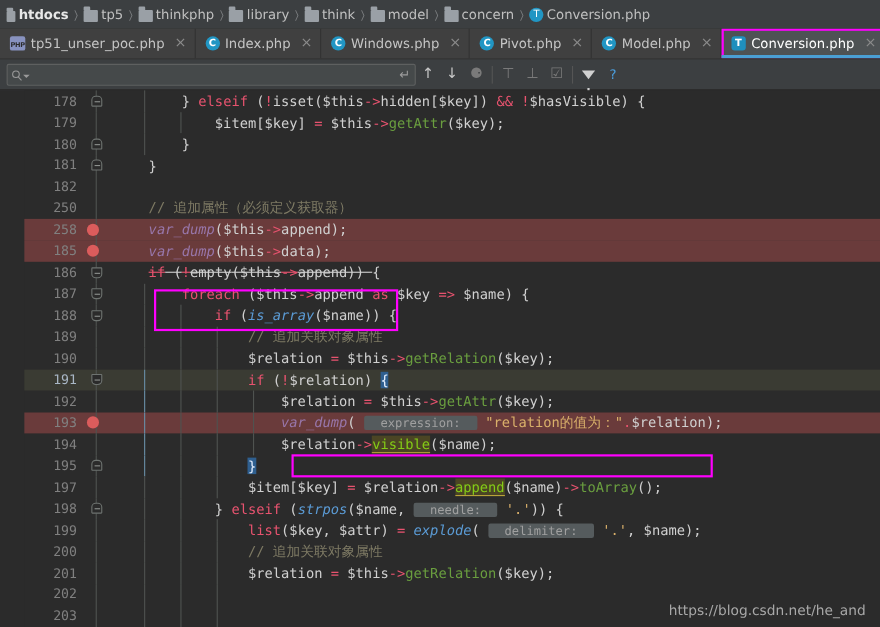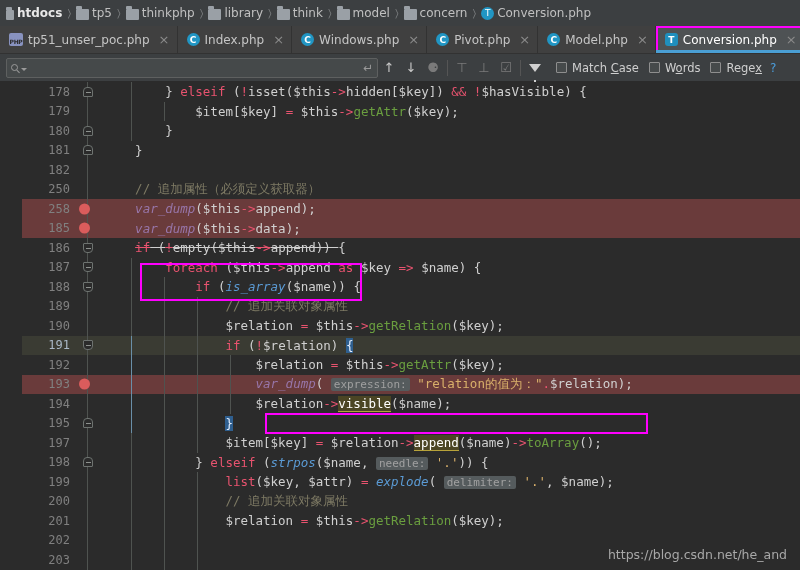--- a/index.html
+++ b/index.html
@@ -250,27 +250,27 @@
   .kw2  { color: #e8536f; }
   .fn2  { color: #6a9e3f; }
   .str  { color: #d9b06a; }
   .cmt  { color: #7e7a64; }
   .op   { color: #e8536f; }
   .plain{ color: #d0d0d0; }
   .ital { font-style: italic; color: #9876aa; }
   .itfn { font-style: italic; color: #5b9bd5; }
   .hint {
     background: #555b5d; color: #a0a0a0;
-    border-radius: 2px; padding: 0 3px;
+    border-radius: 2px; padding: 0 15px;
     font-style: normal; font-size: 11px;
   }
   .warnunder {
     background: #4b4524;
     border-bottom: 1px solid #b8a33a;
-    color: #ffffff;
+    color: #84cc16;
   }
   .strike { text-decoration: line-through; }
   .bracehl {
     background: #2f5f8f; color: #e6f0ff;
   }
 
   
   .annobox {
     position: absolute;
     border: 2px solid #ff00ff;
@@ -378,34 +378,20 @@
       <div class="tb-btn">↓</div>
       <div class="tb-btn dim">⚈</div>
       <div class="tb-sep"></div>
       <div class="tb-btn dim">⊤</div>
       <div class="tb-btn dim">⊥</div>
       <div class="tb-btn dim">☑</div>
     </div>
   <div class="tb-sep"></div>
   <div class="tb-btn">
       <span class="funnel"></span>
-    </div>
-  <div id="find-checkboxes" style="display: flex; align-items: center;">
-      <label class="cb-wrap">
-        <span class="cb"></span>
-        <span>Match <span class="und">C</span>ase</span>
-      </label>
-      <label class="cb-wrap">
-        <span class="cb"></span>
-        <span>W<span class="und">o</span>rds</span>
-      </label>
-      <label class="cb-wrap">
-        <span class="cb"></span>
-        <span>Rege<span class="und">x</span></span>
-      </label>
     </div>
   <span class="help-q">?</span>
 </div>
 
 <div id="editor">
   <div id="code-rows">
       <div class="row"><div class="gutter">178</div><div class="foldcol"><div class="fold-line"></div><div class="fold-box close"></div></div><div class="code"><div class="iguide" style="left: 32px;"></div><span style="position: relative; z-index: 2;"><span class="plain">        } </span><span class="kw2">elseif</span><span class="plain"> (</span><span class="op">!</span><span class="plain">isset</span><span class="plain">(</span><span class="plain">$this</span><span class="op">-&gt;</span><span class="plain">hidden</span><span class="plain">[</span><span class="plain">$key</span><span class="plain">]) </span><span class="op">&amp;&amp;</span><span class="plain"> </span><span class="op">!</span><span class="plain">$hasVisible</span><span class="plain">) {</span></span></div></div>
       <div class="row"><div class="gutter">179</div><div class="foldcol"><div class="fold-line"></div></div><div class="code"><div class="iguide" style="left: 32px;"></div><div class="iguide" style="left: 65px;"></div><span style="position: relative; z-index: 2;"><span class="plain">            $item[$key] </span><span class="op">=</span><span class="plain"> $this</span><span class="op">-&gt;</span><span class="fn2">getAttr</span><span class="plain">($key);</span></span></div></div>
       <div class="row"><div class="gutter">180</div><div class="foldcol"><div class="fold-line"></div><div class="fold-box close"></div></div><div class="code"><div class="iguide" style="left: 32px;"></div><span style="position: relative; z-index: 2;"><span class="plain">        }</span></span></div></div>
       <div class="row"><div class="gutter">181</div><div class="foldcol"><div class="fold-line"></div><div class="fold-box close"></div></div><div class="code"><span style="position: relative; z-index: 2;"><span class="plain">    }</span></span></div></div>

